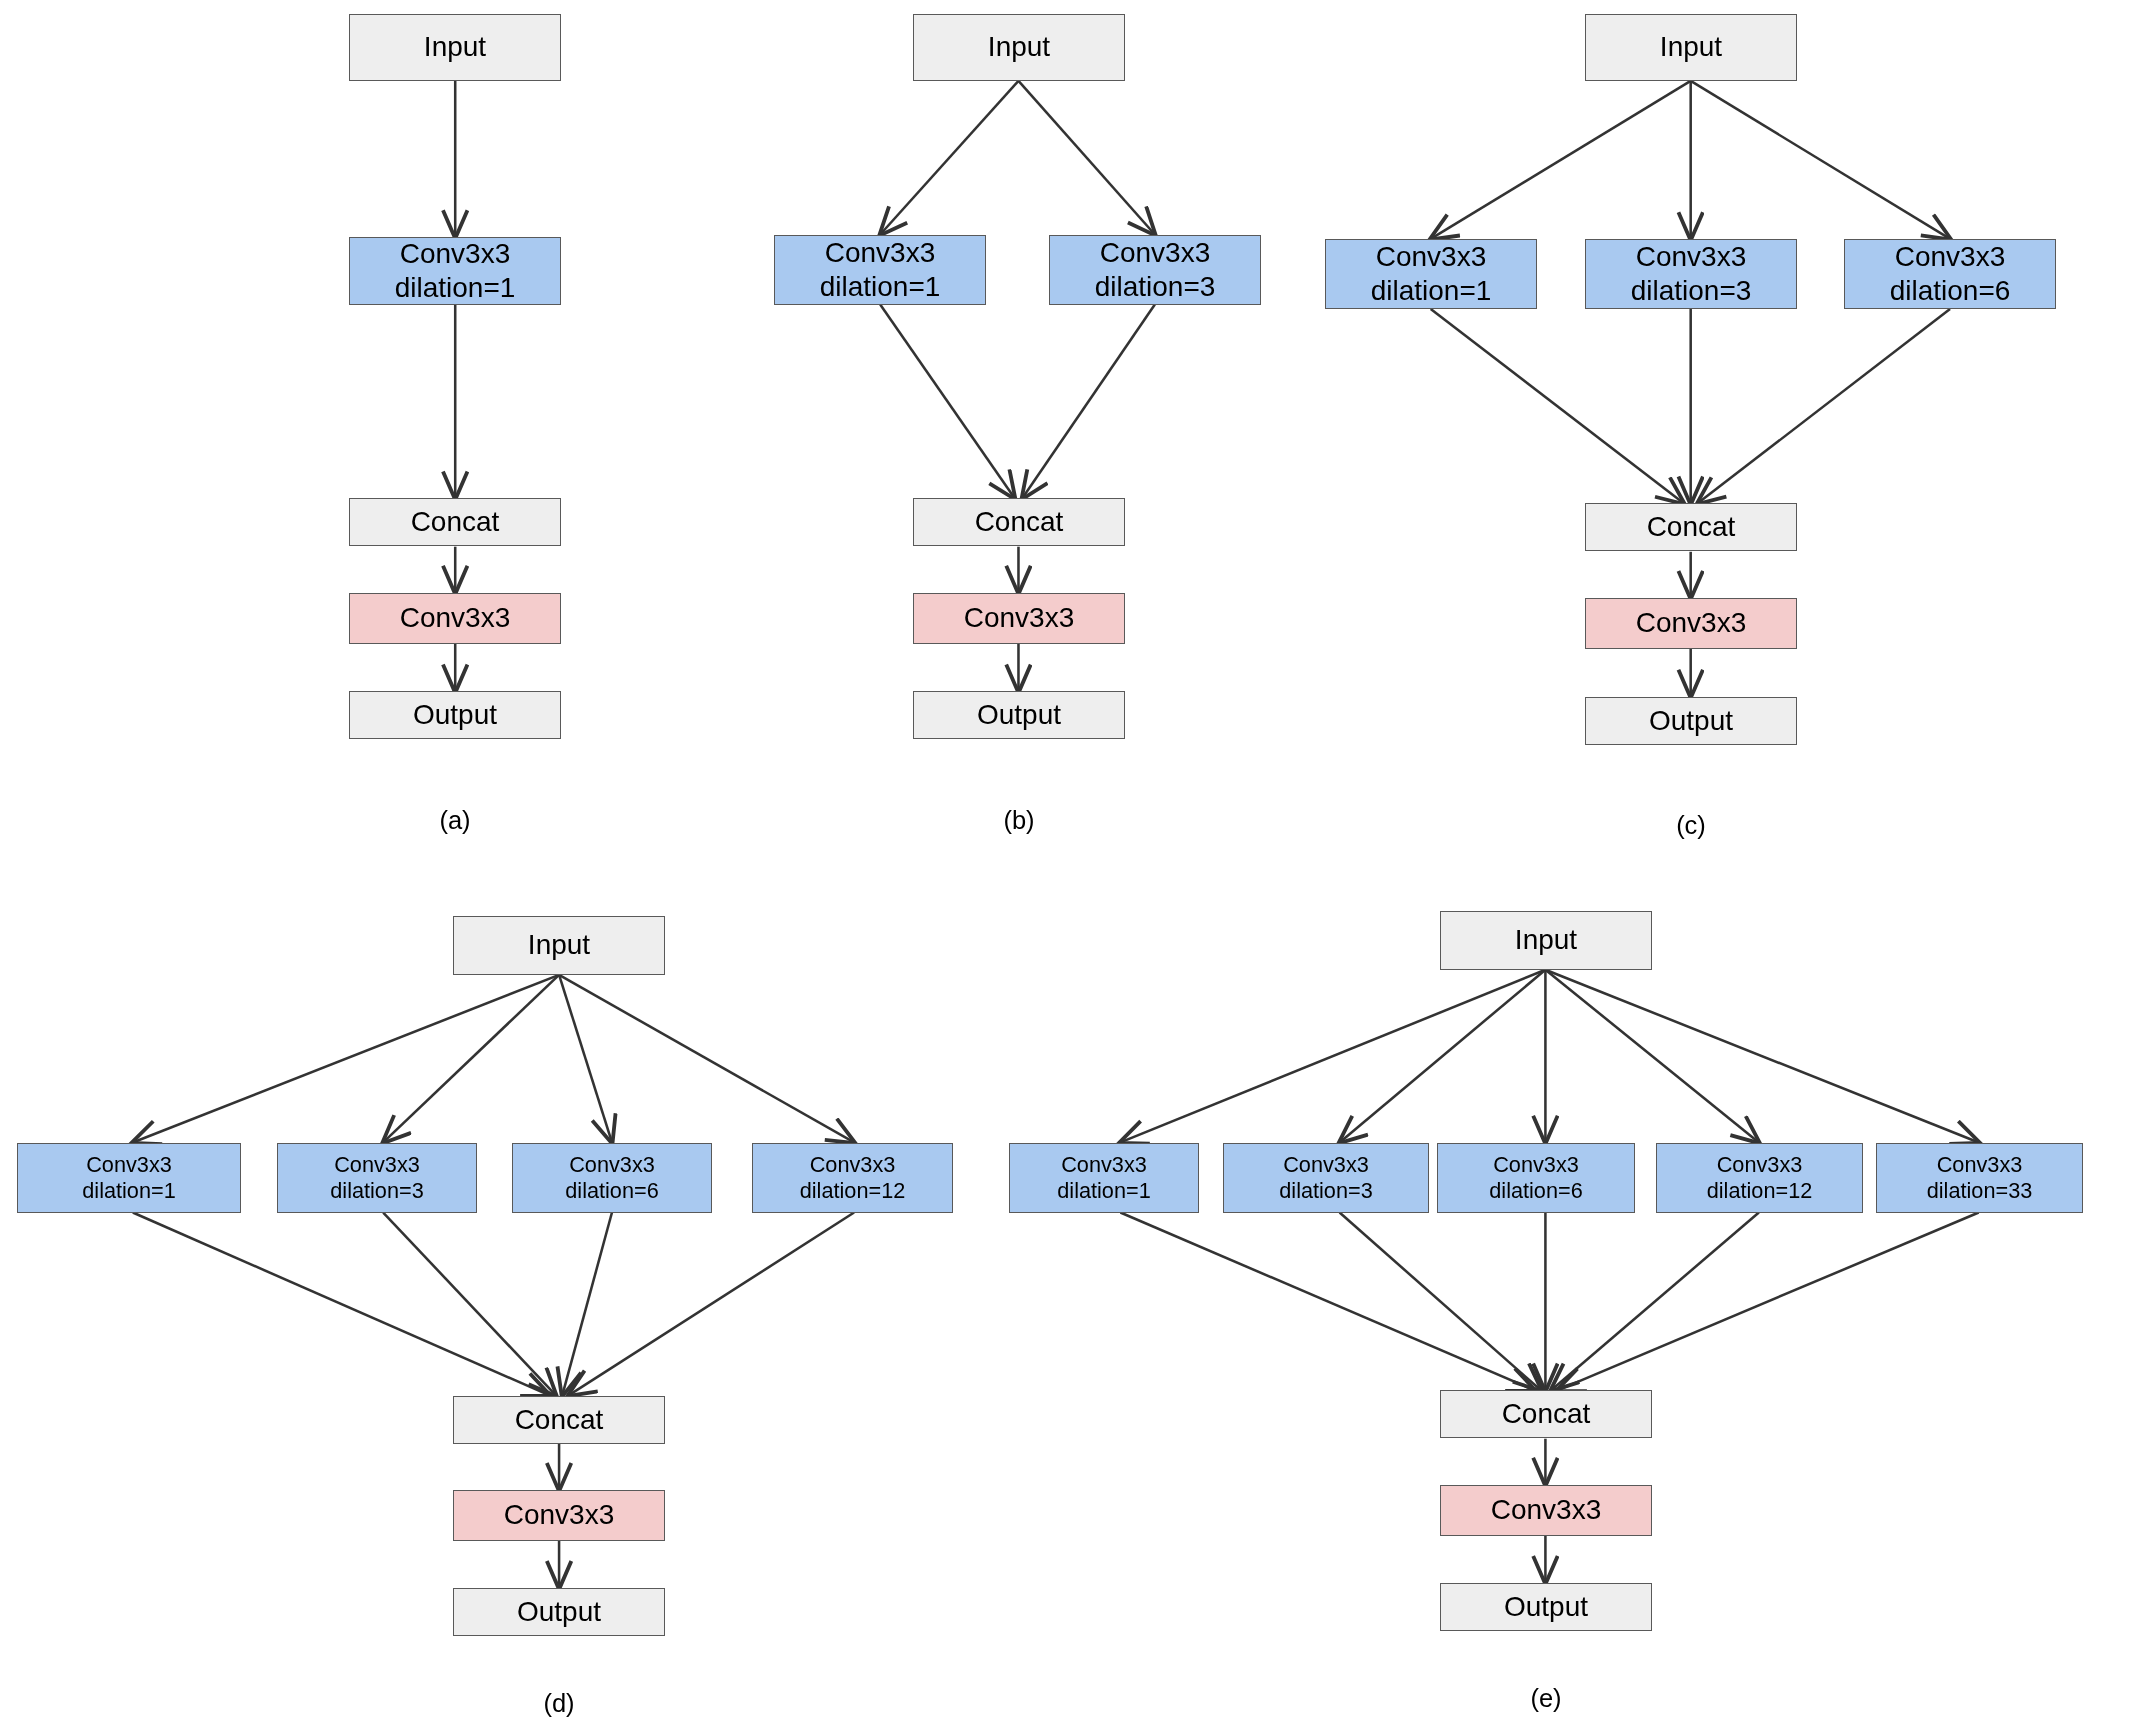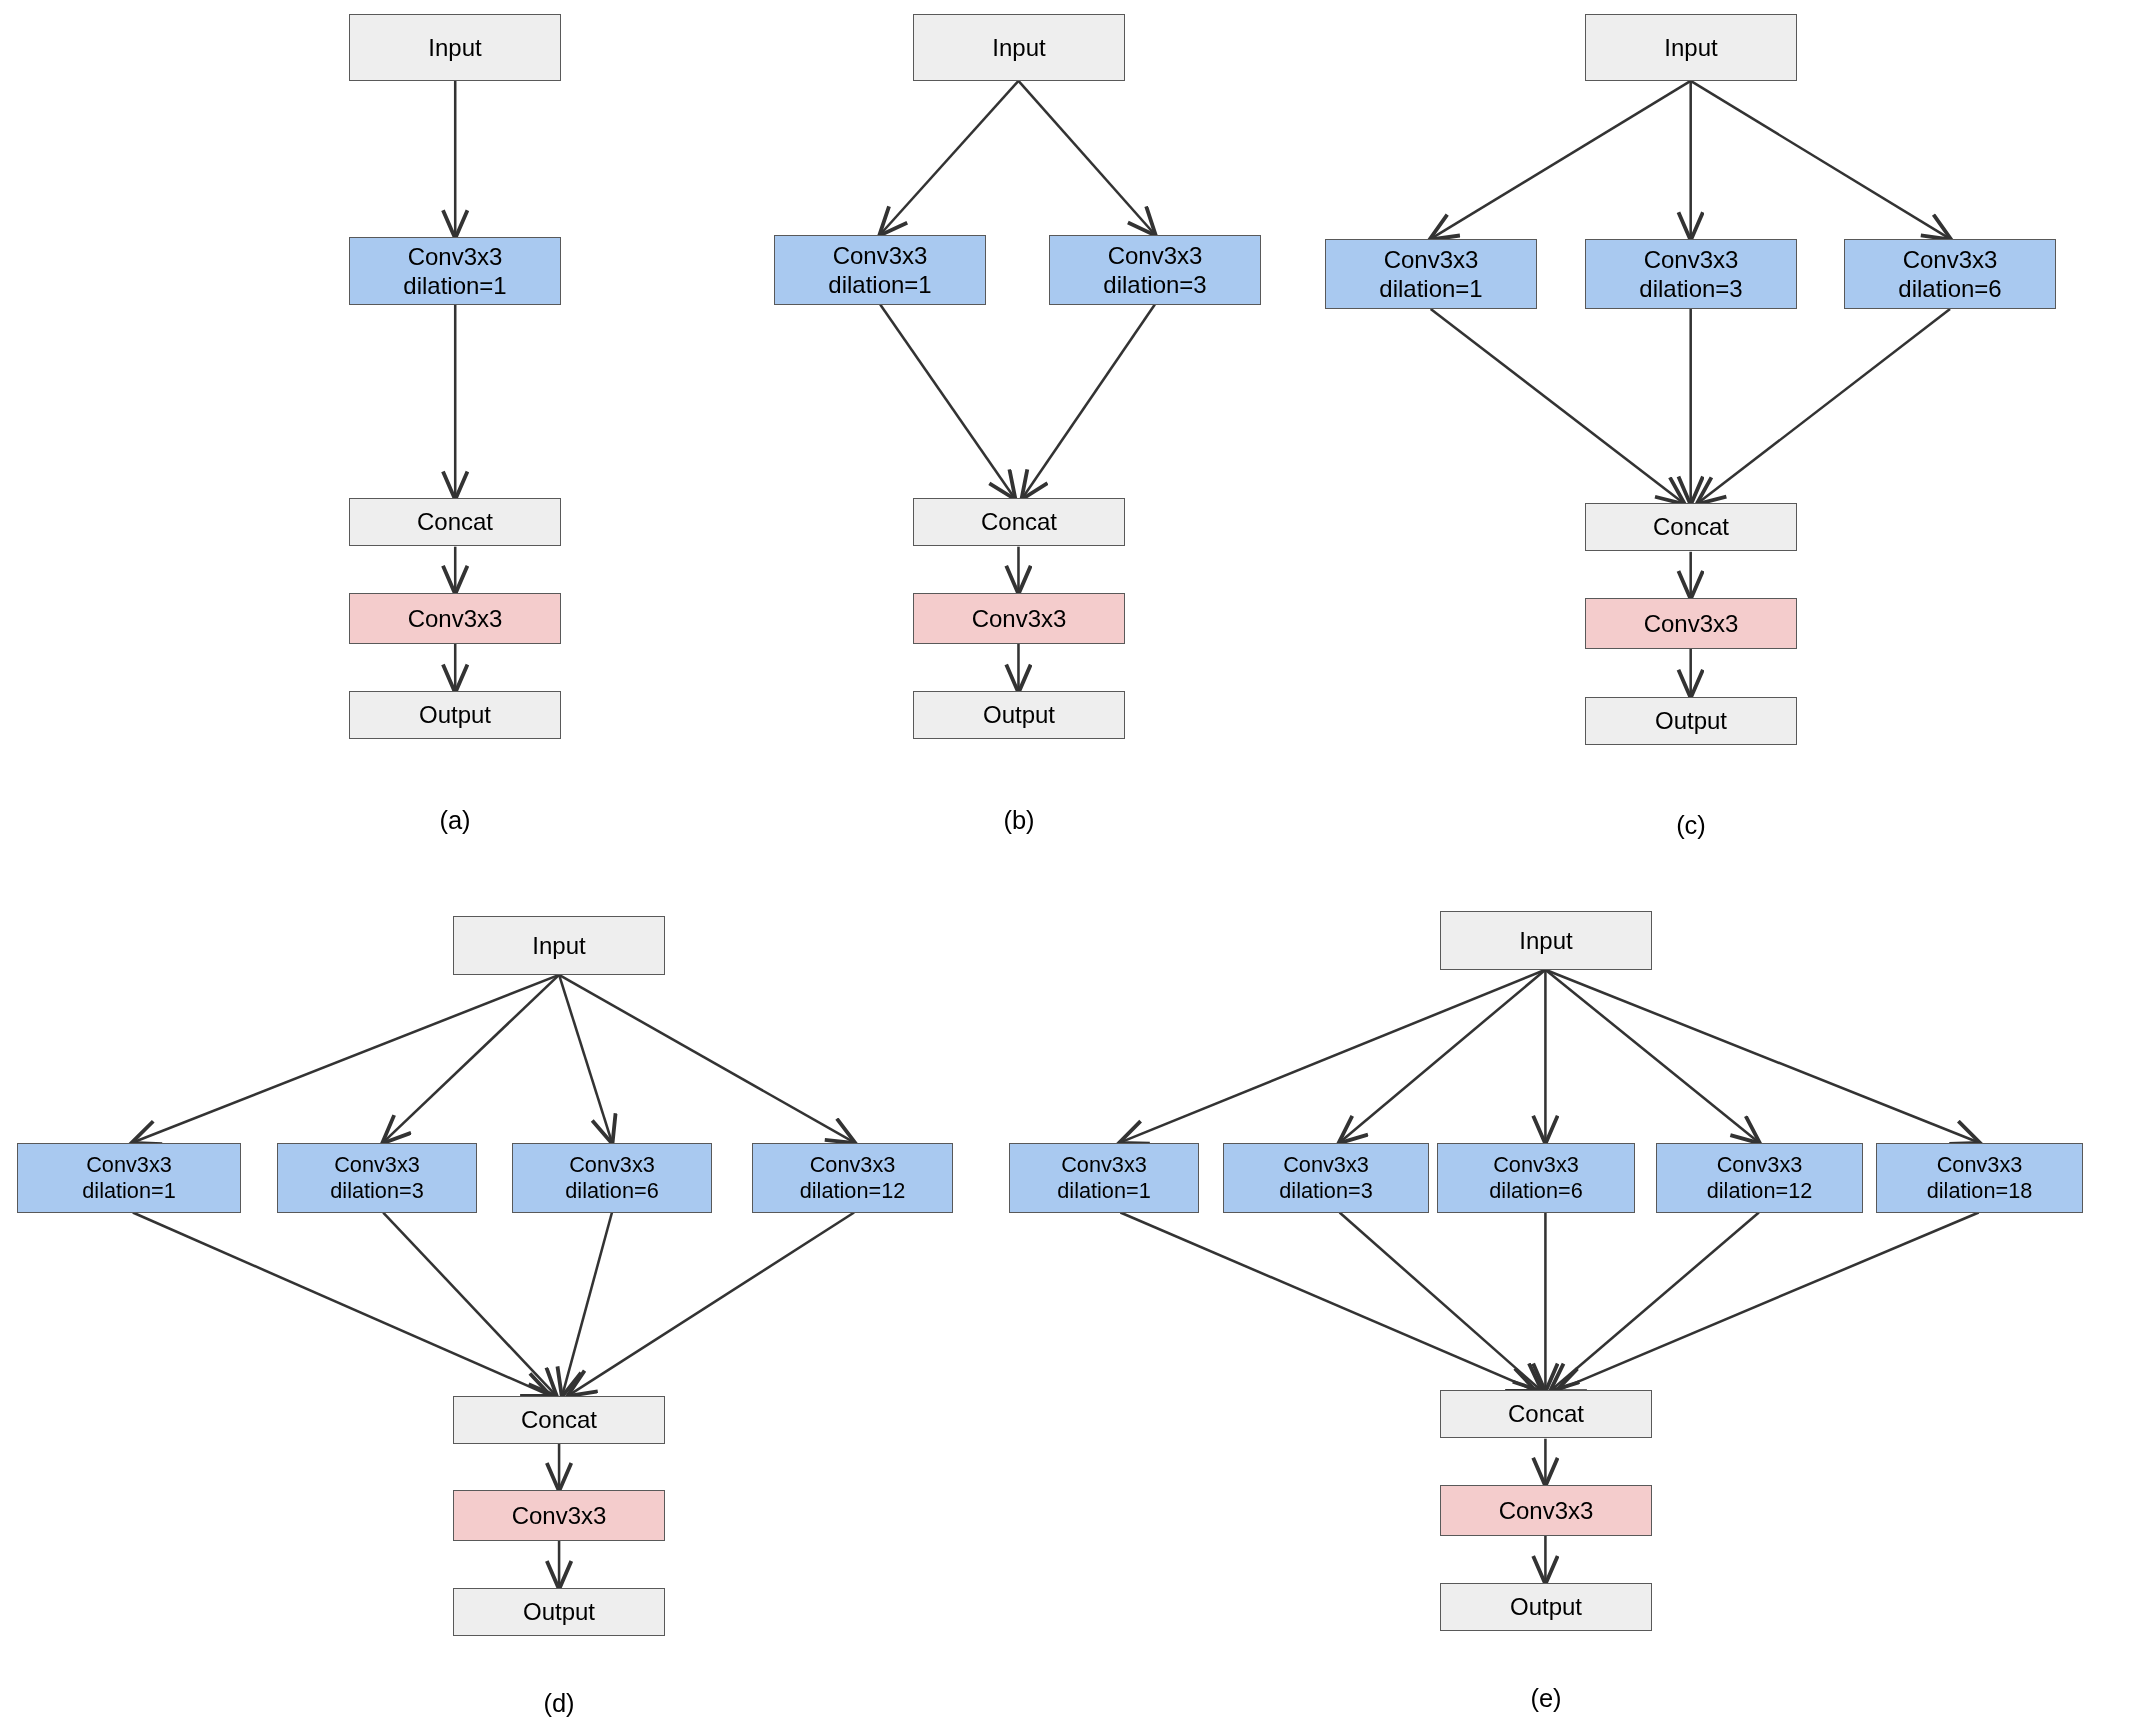--- a/index.html
+++ b/index.html
@@ -8,21 +8,21 @@
     width:2151px;height:1728px;position:relative;overflow:hidden;
   }
   .panel{position:absolute;}
   .svg-layer{position:absolute;left:0;top:0;width:2151px;height:1728px;pointer-events:none;}
   .node{
     position:absolute;box-sizing:border-box;
     border:1.9px solid #595959;
     display:flex;flex-direction:column;align-items:center;justify-content:center;
     text-align:center;color:#000000;
     line-height:1.22;
-    font-size:24px;
+    font-size:28px;
   }
   .node.grey{background:#eeeeee;}
   .node.blue{background:#a9c9f0;}
   .node.pink{background:#f4cccc;}
   .node .ln{display:block;white-space:nowrap;}
   .caption{
     position:absolute;font-size:25.5px;color:#000000;
     text-align:center;white-space:nowrap;
   }
   .node.small{font-size:21.7px;}
@@ -204,21 +204,21 @@
   <div class="node blue small" style="left:1437px;top:1143px;width:198px;height:70px;">
     <span class="ln">Conv3x3</span>
     <span class="ln">dilation=6</span>
   </div>
   <div class="node blue small" style="left:1656px;top:1143px;width:207px;height:70px;">
     <span class="ln">Conv3x3</span>
     <span class="ln">dilation=12</span>
   </div>
   <div class="node blue small" style="left:1876px;top:1143px;width:207px;height:70px;">
     <span class="ln">Conv3x3</span>
-    <span class="ln">dilation=18</span>
+    <span class="ln">dilation=33</span>
   </div>
   <div class="node grey" style="left:1440px;top:1390px;width:212px;height:48px;">
     <span class="ln">Concat</span>
   </div>
   <div class="node pink" style="left:1440px;top:1485px;width:212px;height:51px;">
     <span class="ln">Conv3x3</span>
   </div>
   <div class="node grey" style="left:1440px;top:1583px;width:212px;height:48px;">
     <span class="ln">Output</span>
   </div>

